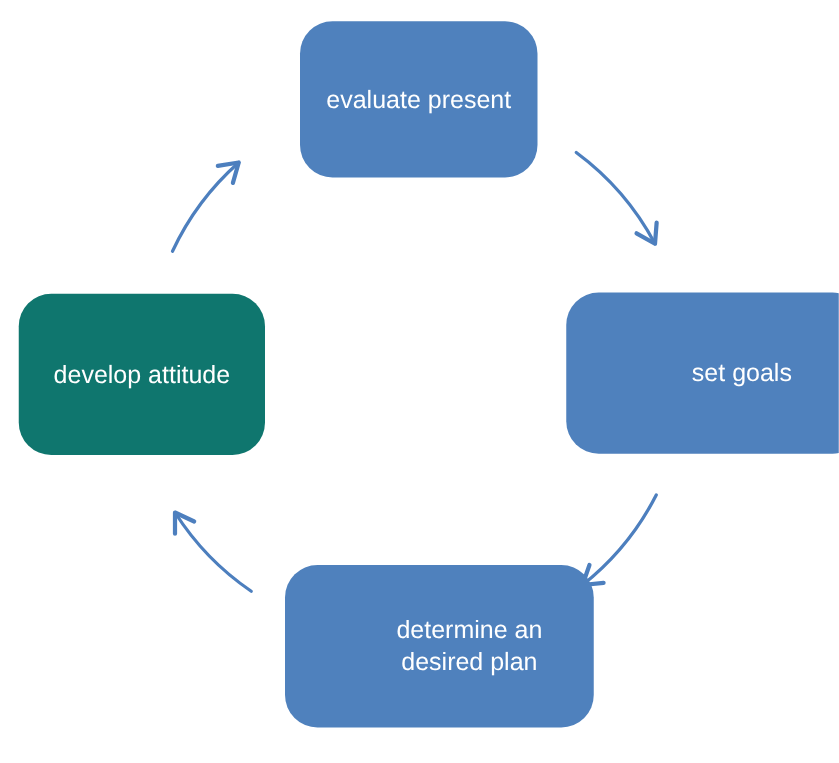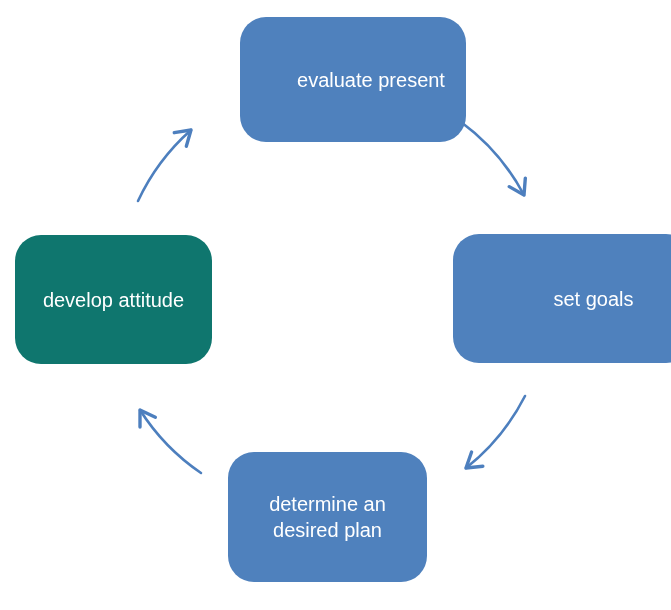--- a/index.html
+++ b/index.html
@@ -29,41 +29,41 @@
     align-items: center;
     justify-content: center;
     text-align: center;
     font-size: 20px;
     line-height: 26px;
     letter-spacing: 0px;
   }
   .node .line { display: block; }
   .node-top    { left: 240px; top: 17px;  width: 190px; height: 125px; }
   .node-right  { left: 453px; top: 234px; width: 197px; height: 129px; padding-left: 42px; }
-  .node-bottom { left: 228px; top: 452px; width: 199px; height: 130px; }
+  .node-bottom { left: 228px; top: 452px; width: 199px; height: 130px; padding-left: 48px; }
   .node-left   { left: 15px;  top: 235px; width: 197px; height: 129px; }
 </style>
 </head>
 <body>
 
 <div class="canvas" style="background: rgb(255, 255, 255);">
 
   <svg class="arrow-layer" viewBox="0 0 671 610" xmlns="http://www.w3.org/2000/svg">
     <defs>
       <marker id="arrowhead" markerUnits="userSpaceOnUse" markerWidth="30" markerHeight="26" viewBox="-13 -10 16 20" refX="0" refY="0" orient="auto">
         <path class="arrow-marker" d="M -11 -7 L 0 0 L -11 7" fill="none" stroke-width="2.6" stroke-linecap="round" stroke-linejoin="round" stroke="#4d7fbe"></path>
       </marker>
     </defs>
     <path class="arrow-path" d="M 461 122 A 218 218 0 0 1 524 195" fill="none" stroke-width="2.6" stroke-linecap="round" marker-end="url(#arrowhead)" stroke="#4d7fbe"></path>
     <path class="arrow-path" d="M 525 396 A 218 218 0 0 1 466 468" fill="none" stroke-width="2.6" stroke-linecap="round" marker-end="url(#arrowhead)" stroke="#4d7fbe"></path>
     <path class="arrow-path" d="M 201 473 A 218 218 0 0 1 140 410" fill="none" stroke-width="2.6" stroke-linecap="round" marker-end="url(#arrowhead)" stroke="#4d7fbe"></path>
     <path class="arrow-path" d="M 138 201 A 218 218 0 0 1 191 130" fill="none" stroke-width="2.6" stroke-linecap="round" marker-end="url(#arrowhead)" stroke="#4d7fbe"></path>
   </svg>
 
-  <div class="node node-top" style="background: rgb(79, 129, 189); color: rgb(255, 255, 255); padding-left: 36px;">
+  <div class="node node-top" style="background: rgb(79, 129, 189); color: rgb(255, 255, 255);">
     <div>
       <span class="line">evaluate present</span>
     </div>
   </div>
 
   <div class="node node-right" style="background: rgb(79, 129, 189); color: rgb(255, 255, 255);">
     <div>
       <span class="line">set goals</span>
     </div>
   </div>

